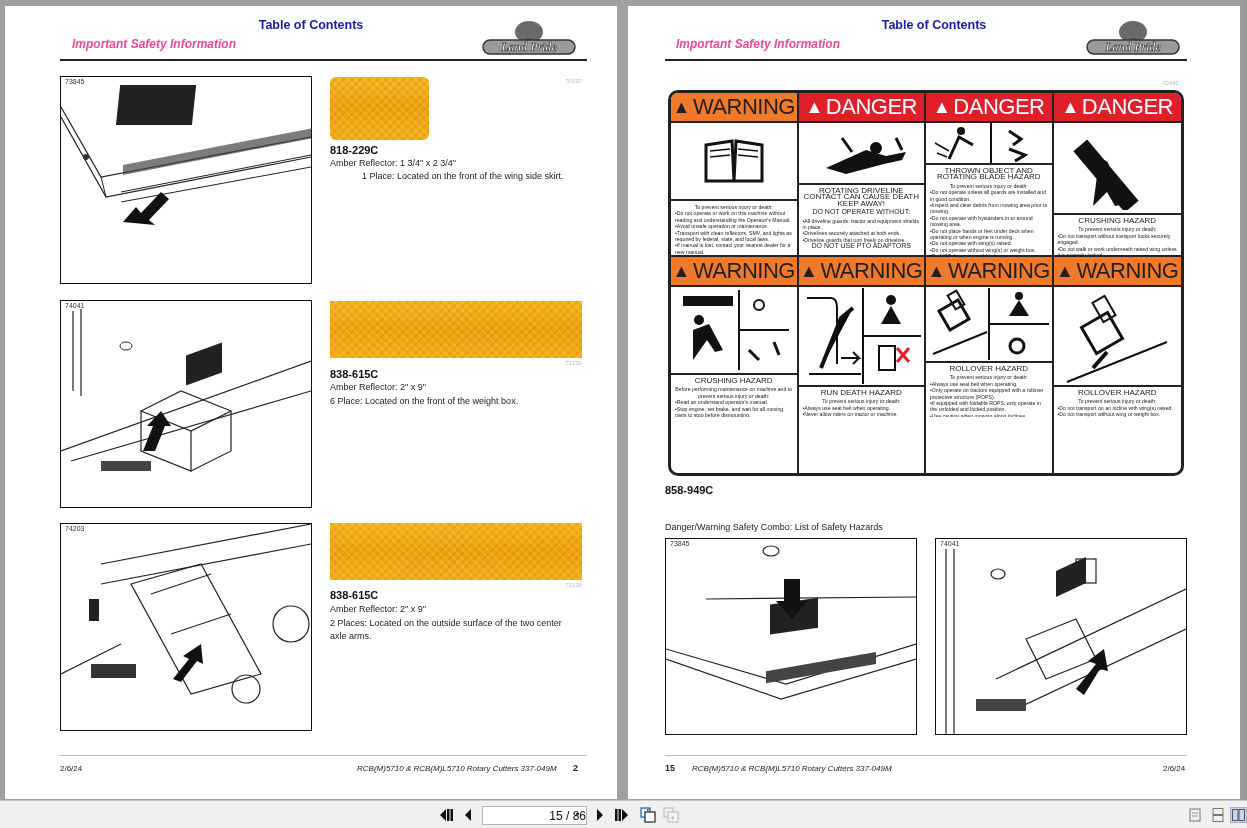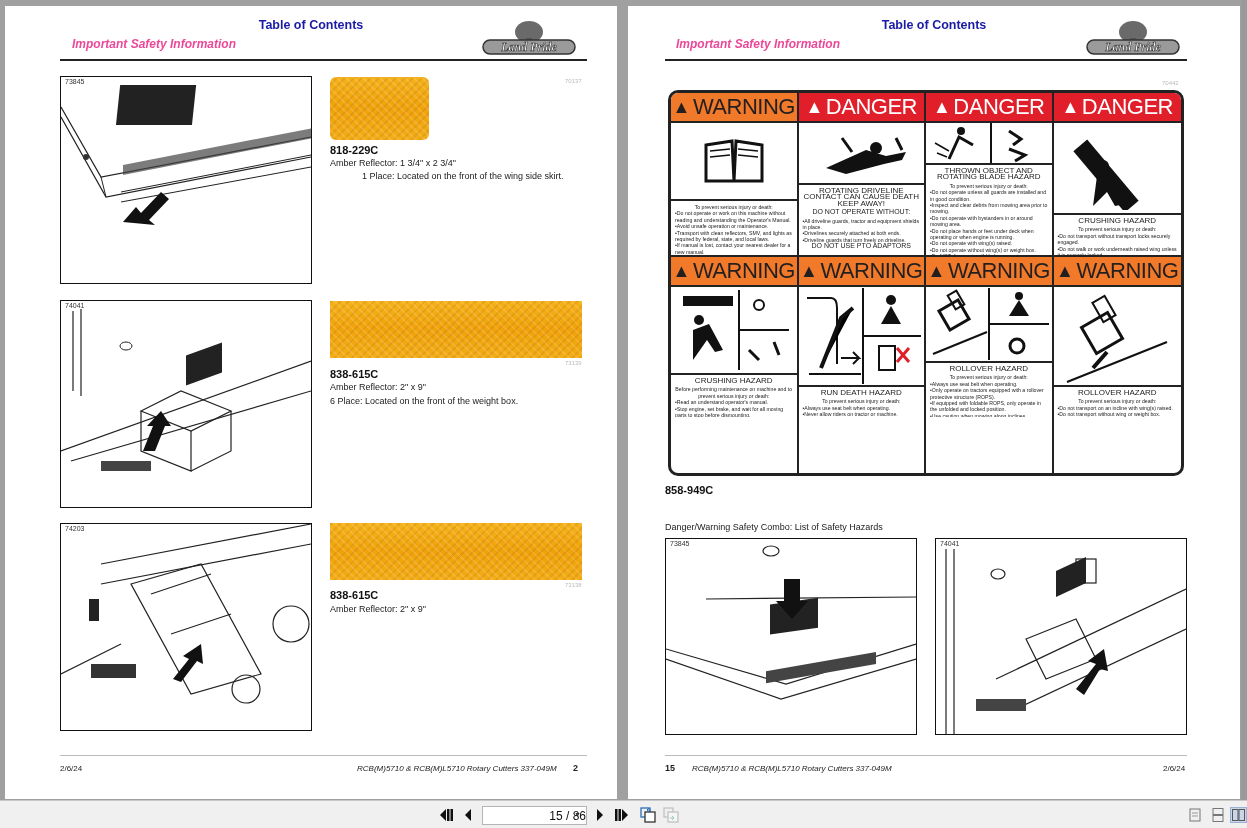--- a/index.html
+++ b/index.html
@@ -134,20 +134,21 @@
         <g fill="#333">
             <rect x="30" y="140" width="45" height="14"></rect>
           </g>
         <path d="M112 155 L128 135 L122 132 L140 120 L142 140 L136 137 L120 158 Z" fill="#111"></path>
       </svg>
     </div>
     <div class="reflector strip" style="left:325px; top:517px; width:252px; height:57px;"></div>
     <div class="img-id" style="left:560px; top:576px;">73138</div>
     <div class="part-no" style="left:325px; top:583px;">838-615C</div>
     <div class="part-desc" style="left:325px; top:597px;">Amber Reflector: 2" x 9"</div>
+    <div class="part-desc" style="left:325px; top:611px;">2 Places: Located on the outside surface of the two center axle arms.</div>
 
     <div class="footer-rule" style="left:55px; width:527px;"></div>
     <div class="footer-text" style="left:55px;">2/6/24</div>
     <div class="footer-text footer-italic" style="left:352px;">RCB(M)5710 &amp; RCB(M)L5710 Rotary Cutters 337-049M</div>
     <div class="footer-text page-num" style="left:568px; top:757px;">2</div>
   </div>
 
   <div class="page right">
     <div class="toc-link">Table of Contents</div>
     <div class="section-title" style="left:48px;">Important Safety Information</div>

